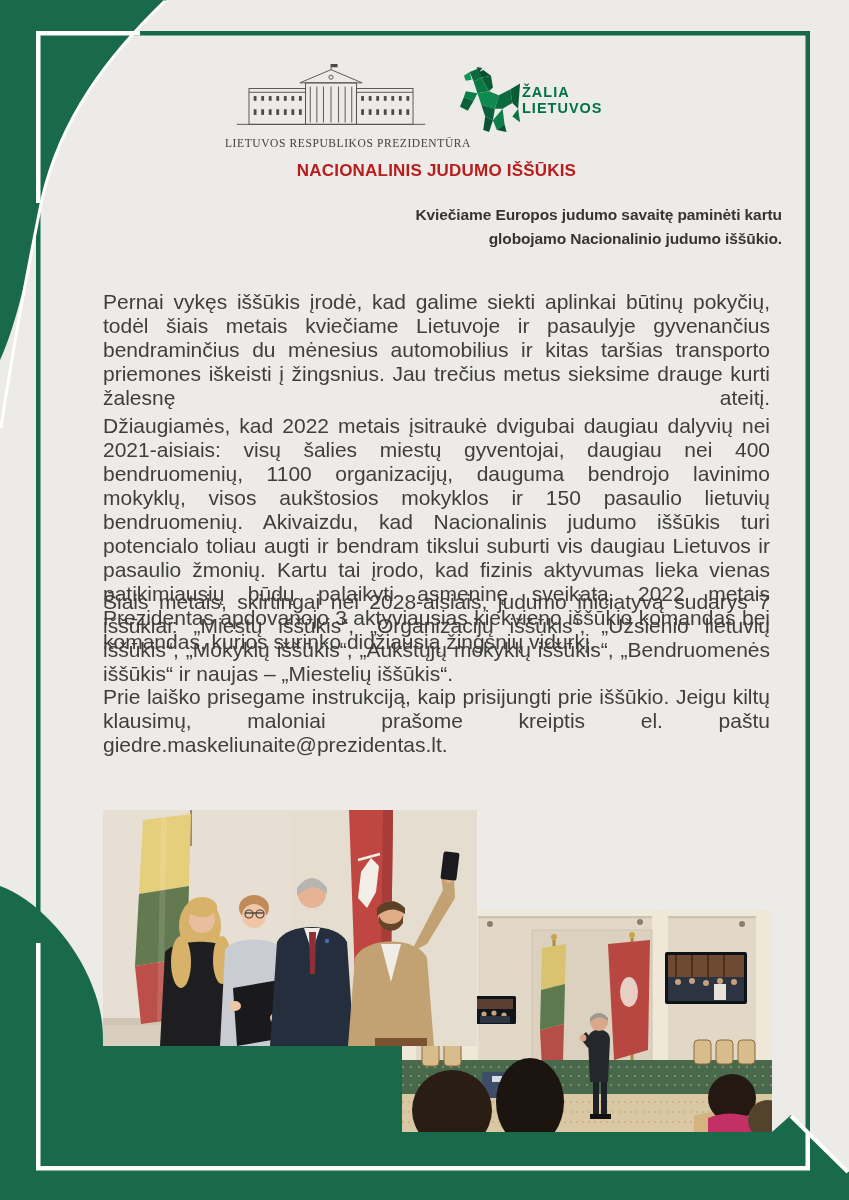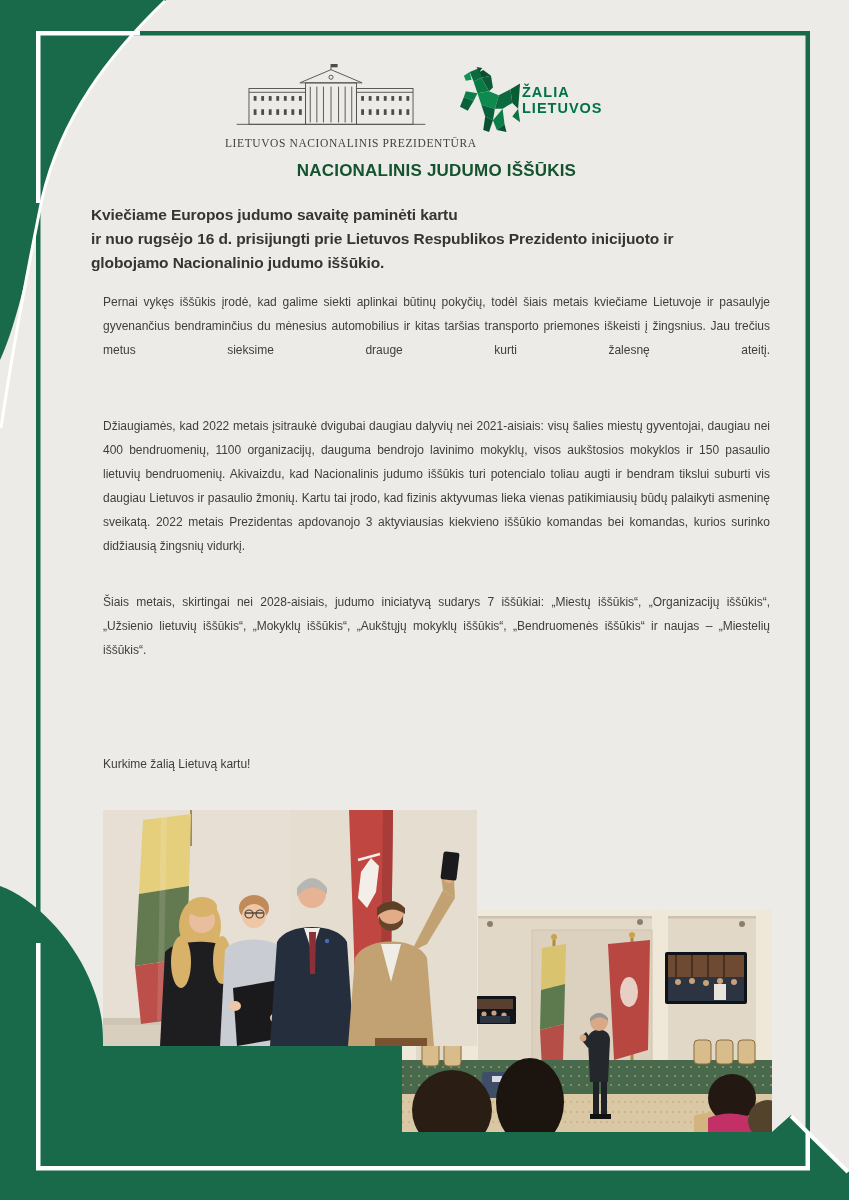--- a/index.html
+++ b/index.html
@@ -12,30 +12,30 @@
   .bg-layer{position:absolute;left:0;top:0;width:849px;height:1200px;}
   .logo-palace{position:absolute;left:225px;top:64px;width:212px;text-align:center;}
   .palace-caption{
     font-family:"Liberation Serif","DejaVu Serif",serif;
     font-size:11.5px;letter-spacing:.6px;color:#45413e;margin-top:3px;white-space:nowrap;
   }
   .logo-zalia{position:absolute;left:460px;top:66px;width:210px;display:flex;align-items:center;}
   .zalia-text{margin-left:0;font-weight:bold;font-size:14.5px;line-height:16px;letter-spacing:1px;color:#00714A;}
   .doc-title{
     position:absolute;left:103px;top:161px;width:667px;text-align:center;
-    font-weight:bold;font-size:17px;color:#14532d;letter-spacing:.2px;
+    font-weight:bold;font-size:17px;color:#b91c1c;letter-spacing:.2px;
   }
   .doc-subtitle{
-    position:absolute;left:91px;top:203px;width:691px;text-align:left;
+    position:absolute;left:91px;top:203px;width:691px;text-align:right;
     font-weight:bold;font-size:15.5px;line-height:24px;color:#363534;letter-spacing:-0.1px;
   }
   .doc-subtitle div{white-space:nowrap;}
   .body-par{
     position:absolute;left:103px;width:667px;
-    font-size:12px;line-height:24px;color:#3F3E3C;
+    font-size:21px;line-height:24px;color:#3F3E3C;
     text-align:justify;
   }
   .just-all{text-align-last:justify;}
   .p1{top:290px;} .p2{top:414px;} .p3{top:590px;} .p4{top:685px;}
   .closing{top:752px;text-align:left;}
   .photo{position:absolute;display:block;}
   .photo-left{left:103px;top:810px;z-index:3;}
   .photo-right{left:402px;top:910px;z-index:2;}
 </style>
 </head>
@@ -109,21 +109,21 @@
         <rect x="186" y="34" width="3" height="5"></rect>
         <rect x="138" y="48" width="3" height="6"></rect>
           <rect x="146" y="48" width="3" height="6"></rect>
         <rect x="154" y="48" width="3" height="6"></rect>
           <rect x="162" y="48" width="3" height="6"></rect>
         <rect x="170" y="48" width="3" height="6"></rect>
           <rect x="178" y="48" width="3" height="6"></rect>
         <rect x="186" y="48" width="3" height="6"></rect>
       </g>
     </svg>
-    <div class="palace-caption">LIETUVOS NACIONALINIS PREZIDENTŪRA</div>
+    <div class="palace-caption">LIETUVOS RESPUBLIKOS PREZIDENTŪRA</div>
   </div>
 
   <div class="logo-zalia">
     <svg width="62" height="68" viewBox="0 0 64 70">
       <polygon points="10,6 20,2 22,12 14,16" fill="#0C6B3E"></polygon>
       <polygon points="17,1 23,2 20,6" fill="#0A5531"></polygon>
       <polygon points="4,10 10,6 12,14 6,15" fill="#129454"></polygon>
       <polygon points="24,4 32,10 22,12 20,6" fill="#084F2E"></polygon>
       <polygon points="14,16 22,12 30,26 18,28" fill="#0A7A45"></polygon>
       <polygon points="22,12 32,10 34,22 30,26" fill="#0D5B35"></polygon>
@@ -140,28 +140,27 @@
     </svg>
     <div class="zalia-text">
       <div>ŽALIA</div>
       <div>LIETUVOS</div>
     </div>
   </div>
 
   <div class="doc-title">NACIONALINIS JUDUMO IŠŠŪKIS</div>
   <div class="doc-subtitle">
     <div>Kviečiame Europos judumo savaitę paminėti kartu</div>
-    <div>ir nuo rugsėjo 16 d. prisijungti prie Lietuvos Respublikos Prezidento inicijuoto ir</div>
     <div>globojamo Nacionalinio judumo iššūkio.</div>
   </div>
 
   <div class="body-par p1 just-all">Pernai vykęs iššūkis įrodė, kad galime siekti aplinkai būtinų pokyčių, todėl šiais metais kviečiame Lietuvoje ir pasaulyje gyvenančius bendraminčius du mėnesius automobilius ir kitas taršias transporto priemones iškeisti į žingsnius. Jau trečius metus sieksime drauge kurti žalesnę ateitį.</div>
   <div class="body-par p2">Džiaugiamės, kad 2022 metais įsitraukė dvigubai daugiau dalyvių nei 2021-aisiais: visų šalies miestų gyventojai, daugiau nei 400 bendruomenių, 1100 organizacijų, dauguma bendrojo lavinimo mokyklų, visos aukštosios mokyklos ir 150 pasaulio lietuvių bendruomenių. Akivaizdu, kad Nacionalinis judumo iššūkis turi potencialo toliau augti ir bendram tikslui suburti vis daugiau Lietuvos ir pasaulio žmonių. Kartu tai įrodo, kad fizinis aktyvumas lieka vienas patikimiausių būdų palaikyti asmeninę sveikatą. 2022 metais Prezidentas apdovanojo 3 aktyviausias kiekvieno iššūkio komandas bei komandas, kurios surinko didžiausią žingsnių vidurkį.</div>
   <div class="body-par p3">Šiais metais, skirtingai nei 2028-aisiais, judumo iniciatyvą sudarys 7 iššūkiai: „Miestų iššūkis“, „Organizacijų iššūkis“, „Užsienio lietuvių iššūkis“, „Mokyklų iššūkis“, „Aukštųjų mokyklų iššūkis“, „Bendruomenės iššūkis“ ir naujas – „Miestelių iššūkis“.</div>
-  <div class="body-par closing">Kurkime žalią Lietuvą kartu!</div>
+  <div class="body-par p4">Prie laiško prisegame instrukciją, kaip prisijungti prie iššūkio. Jeigu kiltų klausimų, maloniai prašome kreiptis el. paštu giedre.maskeliunaite@prezidentas.lt.</div>
 
   <svg class="photo photo-left" width="374" height="236" viewBox="0 0 374 236">
     <rect width="374" height="236" fill="#E7DFD3"></rect>
     <rect x="187" width="187" height="236" fill="#E3DACC" opacity="0.55"></rect>
     <rect x="0" y="208" width="130" height="7" fill="#CFC5B4"></rect>
     <rect x="0" y="215" width="130" height="21" fill="#D8CFBF"></rect>
 
     <line x1="88" y1="0" x2="88" y2="36" stroke="#9C8A6A" stroke-width="2"></line>
     <path d="M40,10 L88,4 L86,76 L36,84 Z" fill="#E5CF7C"></path>
     <path d="M36,84 L86,76 L84,148 L32,156 Z" fill="#63794F"></path>

